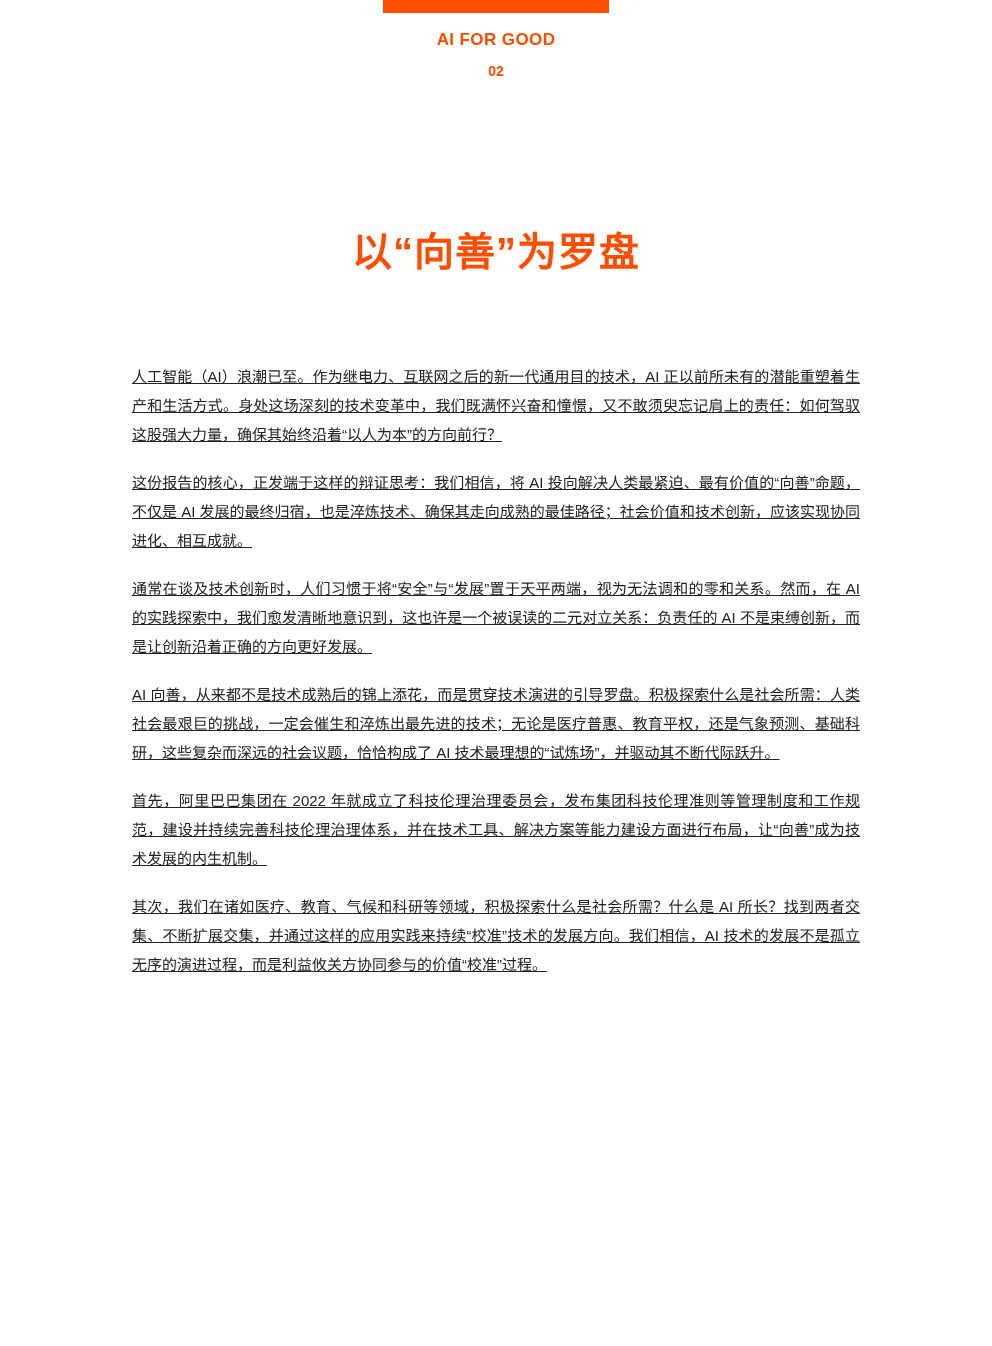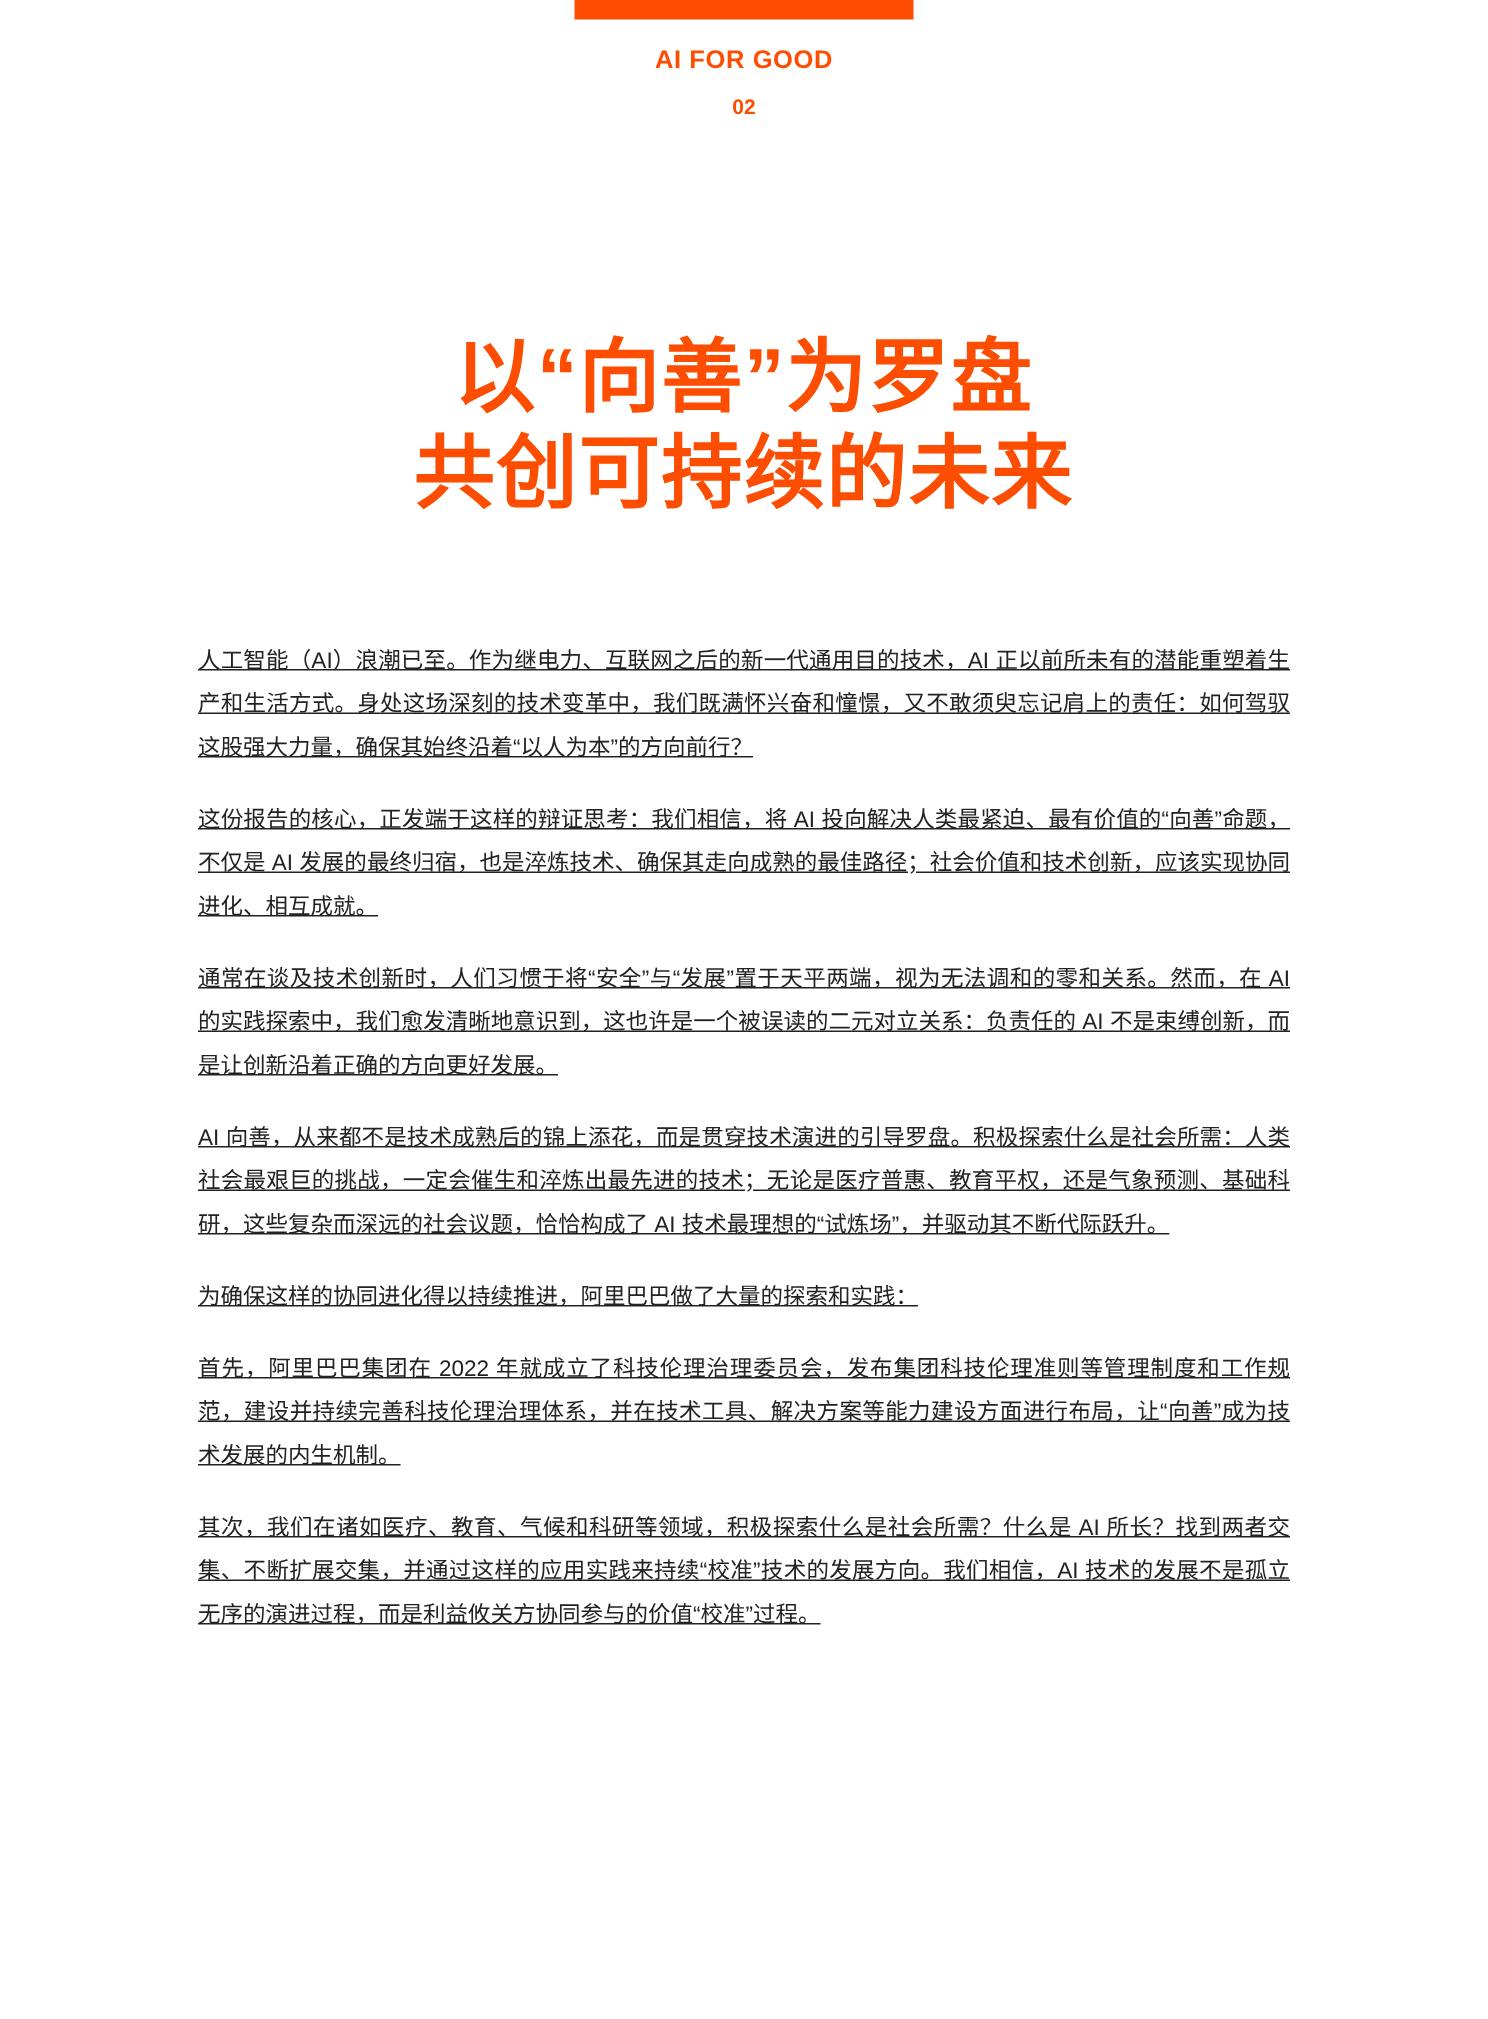--- a/index.html
+++ b/index.html
@@ -43,21 +43,21 @@
   .page-num {
     margin-top: 13px;
     font-size: 14px;
     line-height: 17px;
     font-weight: 800;
     color: var(--accent);
     text-align: center;
   }
   .title {
     margin: 140px 0 0 0;
-    font-size: 54px;
+    font-size: 40px;
     line-height: 64px;
     font-weight: 800;
     color: var(--accent);
     text-align: center;
     letter-spacing: 1px;
   }
   .title .title-line {
     display: block;
   }
   .body-col {
@@ -84,26 +84,24 @@
 <div class="page">
 
   <header class="header">
     <div class="accent-bar"></div>
     <div class="eyebrow">AI FOR GOOD</div>
     <div class="page-num">02</div>
   </header>
 
   <h1 class="title">
     <span class="title-line">以“向善”为罗盘</span>
-    <span class="title-line">共创可持续的未来</span>
   </h1>
 
   <article class="body-col">
     <p>人工智能（AI）浪潮已至。作为继电力、互联网之后的新一代通用目的技术，AI 正以前所未有的潜能重塑着生产和生活方式。身处这场深刻的技术变革中，我们既满怀兴奋和憧憬，又不敢须臾忘记肩上的责任：如何驾驭这股强大力量，确保其始终沿着“以人为本”的方向前行？</p>
     <p>这份报告的核心，正发端于这样的辩证思考：我们相信，将 AI 投向解决人类最紧迫、最有价值的“向善”命题，不仅是 AI 发展的最终归宿，也是淬炼技术、确保其走向成熟的最佳路径；社会价值和技术创新，应该实现协同进化、相互成就。</p>
     <p>通常在谈及技术创新时，人们习惯于将“安全”与“发展”置于天平两端，视为无法调和的零和关系。然而，在 AI 的实践探索中，我们愈发清晰地意识到，这也许是一个被误读的二元对立关系：负责任的 AI 不是束缚创新，而是让创新沿着正确的方向更好发展。</p>
     <p>AI 向善，从来都不是技术成熟后的锦上添花，而是贯穿技术演进的引导罗盘。积极探索什么是社会所需：人类社会最艰巨的挑战，一定会催生和淬炼出最先进的技术；无论是医疗普惠、教育平权，还是气象预测、基础科研，这些复杂而深远的社会议题，恰恰构成了 AI 技术最理想的“试炼场”，并驱动其不断代际跃升。</p>
-    <p>为确保这样的协同进化得以持续推进，阿里巴巴做了大量的探索和实践：</p>
     <p>首先，阿里巴巴集团在 2022 年就成立了科技伦理治理委员会，发布集团科技伦理准则等管理制度和工作规范，建设并持续完善科技伦理治理体系，并在技术工具、解决方案等能力建设方面进行布局，让“向善”成为技术发展的内生机制。</p>
     <p>其次，我们在诸如医疗、教育、气候和科研等领域，积极探索什么是社会所需？什么是 AI 所长？找到两者交集、不断扩展交集，并通过这样的应用实践来持续“校准”技术的发展方向。我们相信，AI 技术的发展不是孤立无序的演进过程，而是利益攸关方协同参与的价值“校准”过程。</p>
   </article>
 
 </div>
 
 </body></html>

